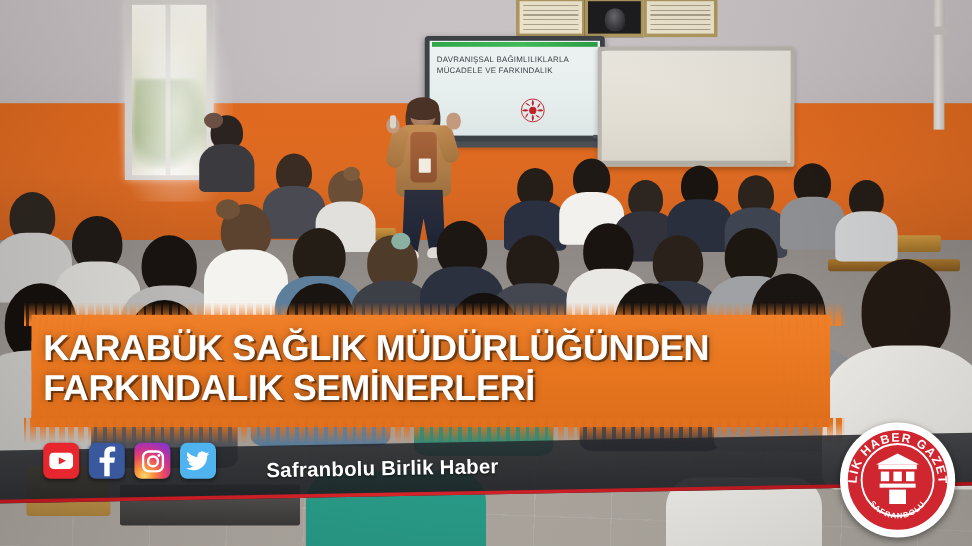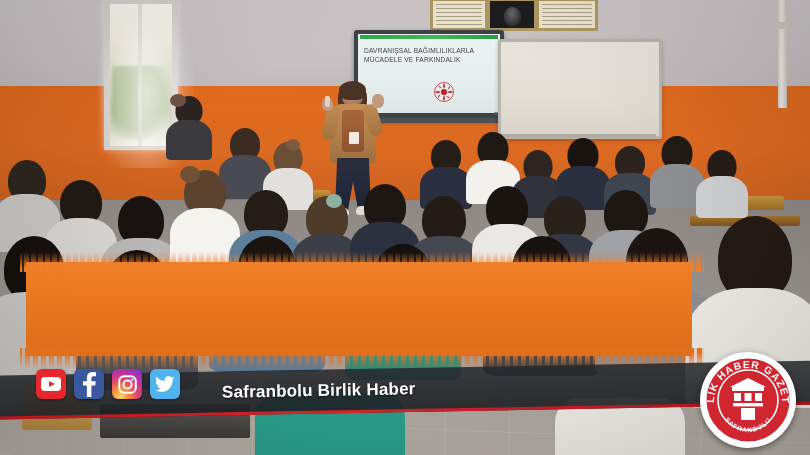--- a/index.html
+++ b/index.html
@@ -506,20 +506,22 @@
     <div class="stu" style="position:absolute;left:620px;top:398px;width:130px;height:58px;">
       <div class="body" style="position:absolute;left:0;top:0;width:130px;height:58px;background:#efeee9;border-radius:24px 24px 0 0;"></div>
     </div>
 
     <div class="grain"></div>
   </div>
 
   <div class="brush-top"></div>
   <div class="banner"></div>
   <div class="brush-bot"></div>
+  <div class="headline">KARABÜK SAĞLIK MÜDÜRLÜĞÜNDEN
+FARKINDALIK SEMİNERLERİ</div>
 
   <div class="darkbar"></div>
   <div class="redline"></div>
 
   <div class="socials">
     <div class="soc yt">
       <svg width="20" height="14" viewBox="0 0 20 14">
           <rect x="0" y="0" width="20" height="14" rx="4" fill="#ffffff"></rect>
           <polygon points="8,4 14,7 8,10" fill="#e8262d"></polygon>
         </svg>

